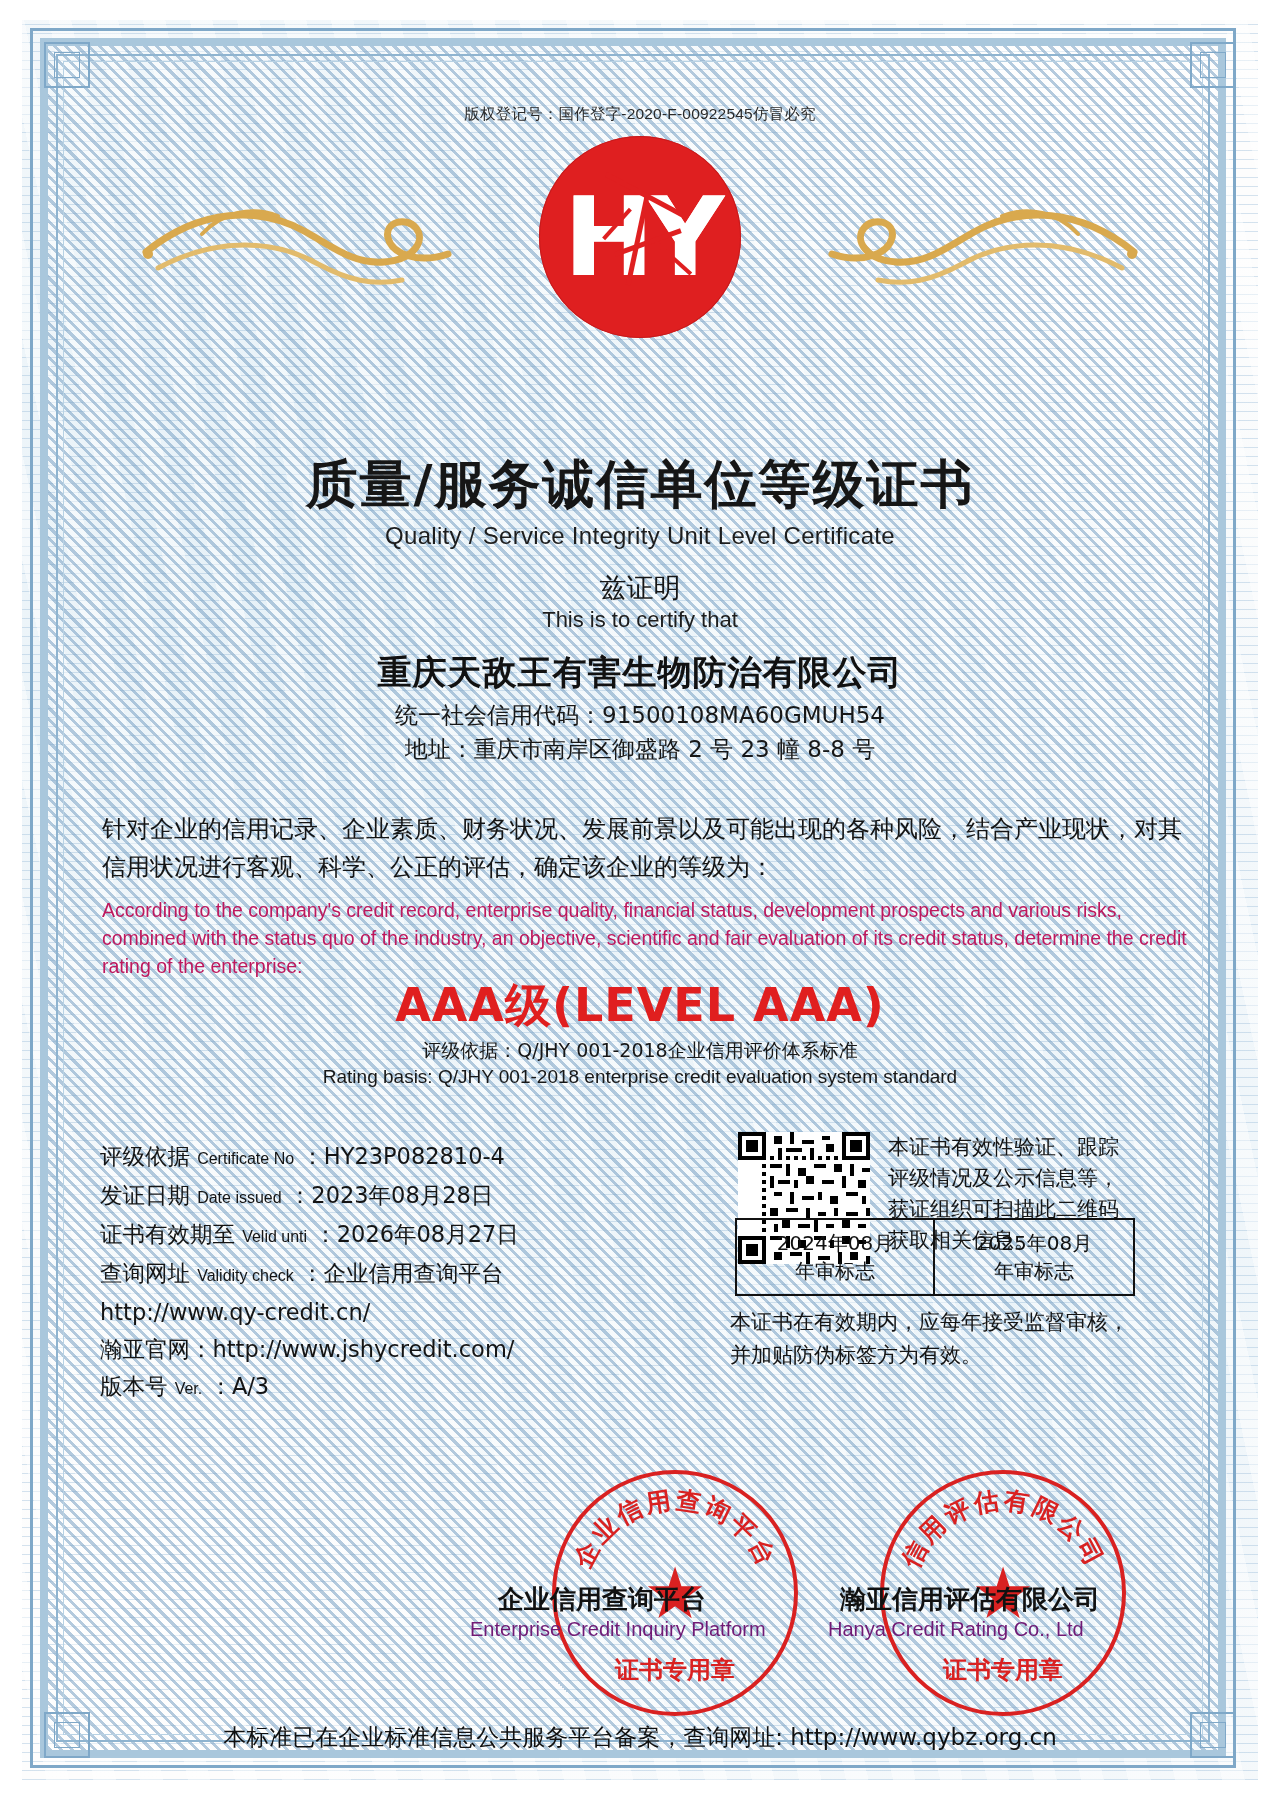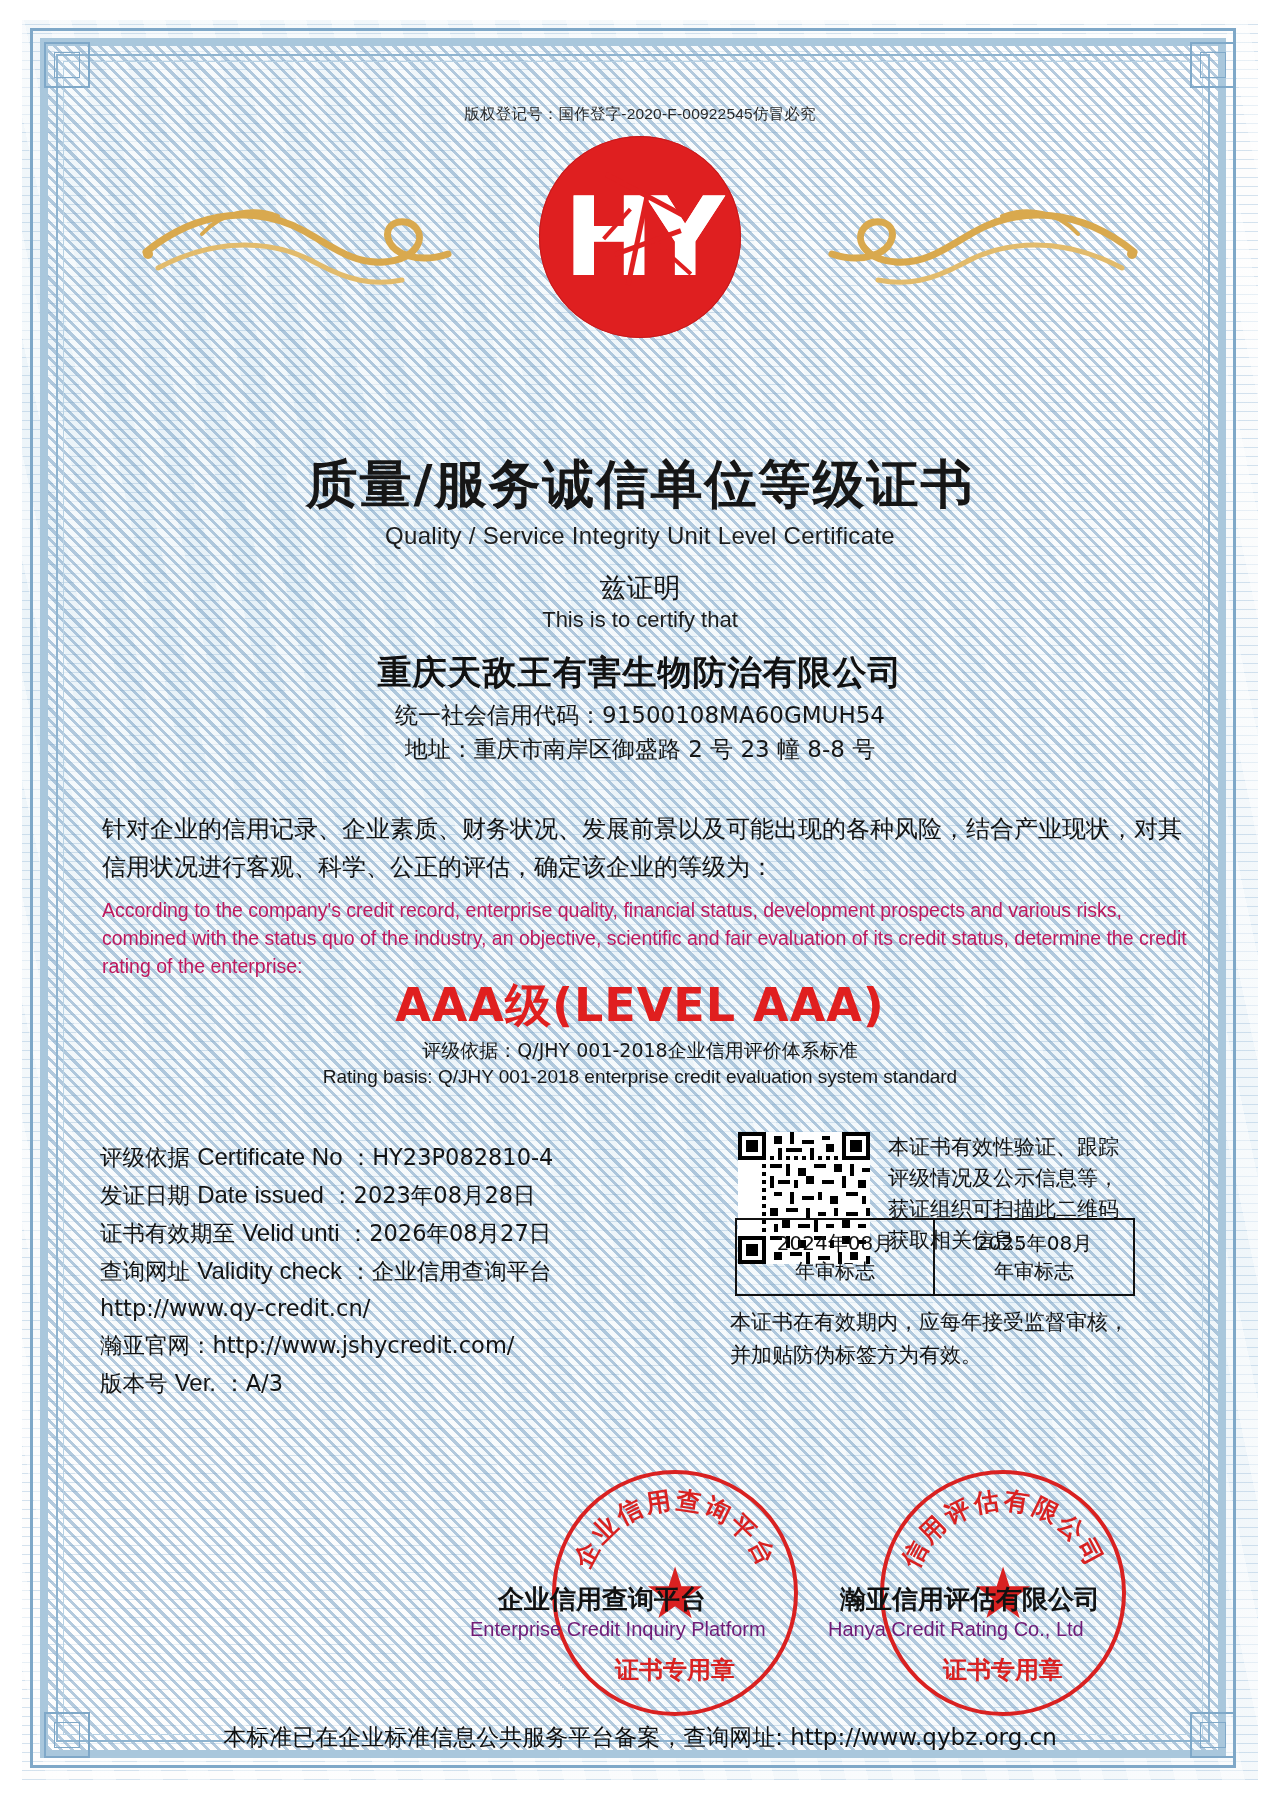--- a/index.html
+++ b/index.html
@@ -301,21 +301,21 @@
   
   .details {
     position: absolute;
     left: 20px; top: 1068px;
     width: 620px;
     font-size: 22.5px;
     line-height: 37px;
     color: #141414;
     font-family: "DejaVu Sans", sans-serif;
   }
-  .details .en { font-family: "Liberation Sans", sans-serif; font-size: 24px; }
+  .details .en { font-family: "Liberation Sans", sans-serif; font-size: 16px; }
   .details .row { white-space: nowrap; }
 
   
   .qr {
     position: absolute;
     left: 658px; top: 1062px;
     width: 132px; height: 132px;
     background:#fff;
   }
   .qr svg { display:block; }

